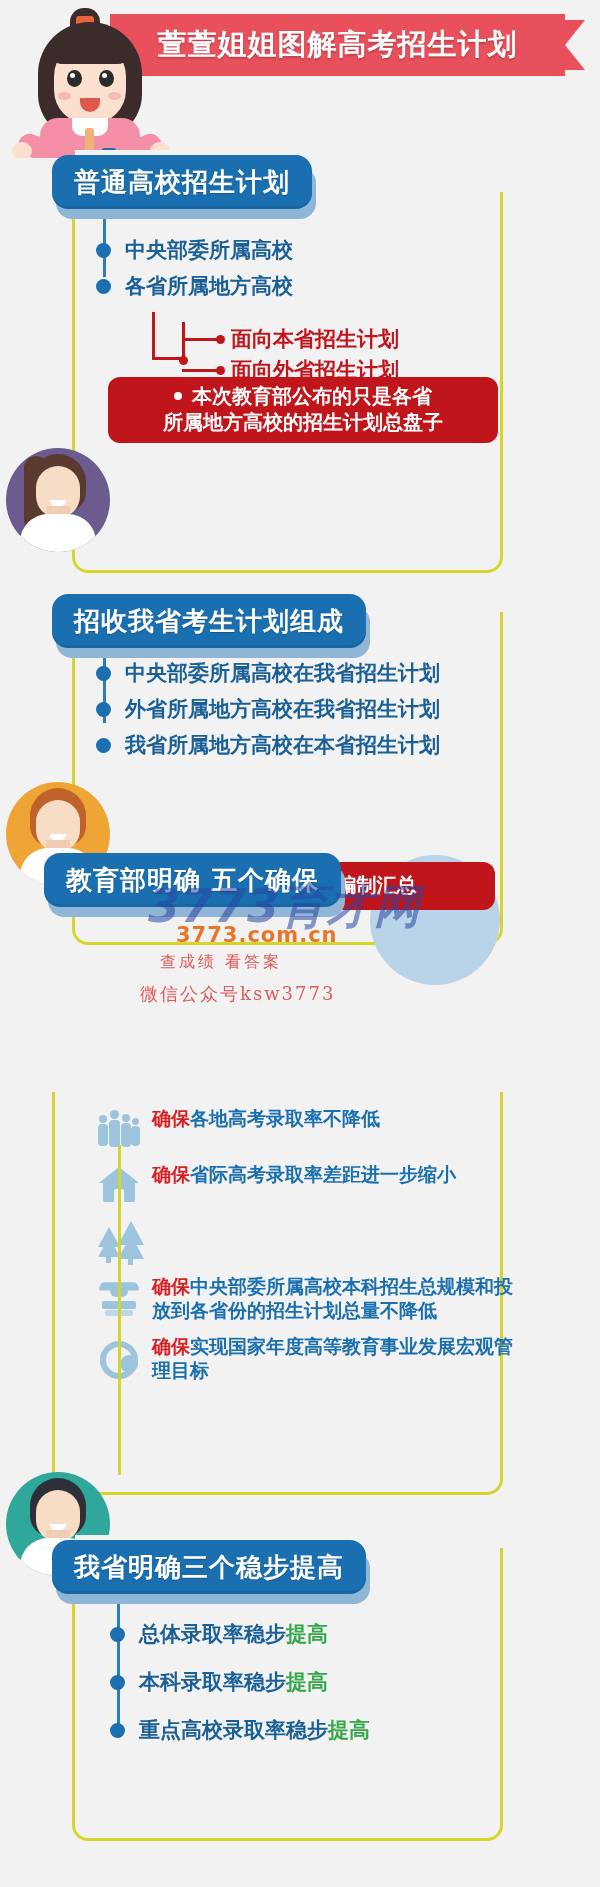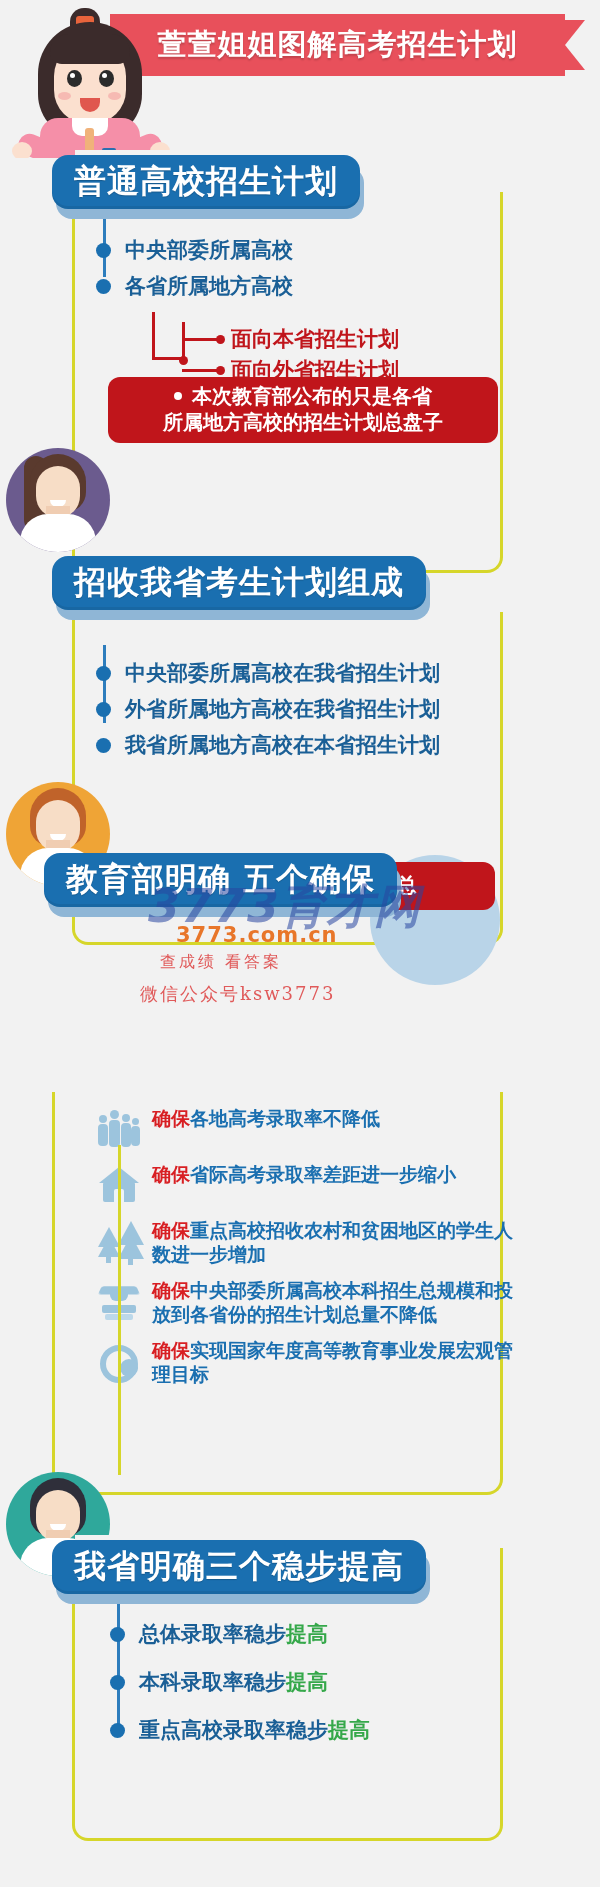--- a/index.html
+++ b/index.html
@@ -66,23 +66,23 @@
   .b4{left:72px;top:1548px;width:425px;height:290px;border-radius:0 0 16px 16px;border-top:none;}
   .b-mask{position:absolute;background:#f2f2f2;}
 
   
   .sec-head{position:absolute;z-index:6;}
   .sec-head .shadow{position:absolute;left:4px;top:12px;width:100%;height:52px;
      background:#8fb6d6;border-radius:16px;}
   .sec-head .plate{position:relative;background:#1a6fb0;border-radius:16px;
      height:54px;display:flex;align-items:center;justify-content:center;padding:0 22px;
      box-shadow:inset 0 -3px 0 rgba(0,0,0,.07);}
-  .sec-head .plate span{color:#ffffff;font-size:32px;font-weight:bold;letter-spacing:1px;
+  .sec-head .plate span{color:#ffffff;font-size:26px;font-weight:bold;letter-spacing:1px;
      text-shadow:0 1px 1px rgba(0,0,0,.2);white-space:nowrap;}
-  .sh1{left:52px;top:155px;} .sh2{left:52px;top:556px;}
+  .sh1{left:52px;top:155px;} .sh2{left:52px;top:594px;}
   .sh3{left:44px;top:853px;} .sh4{left:52px;top:1540px;}
 
   
   .deco-circle{position:absolute;left:370px;top:855px;width:130px;height:130px;
      background:#b9d4e8;border-radius:50%;z-index:1;}
 
   
   .blist{position:absolute;z-index:5;}
   .brow{position:relative;display:flex;align-items:center;height:36px;}
   .bdot{width:15px;height:15px;background:#1a6fb0;border-radius:50%;flex:0 0 auto;margin-right:14px;}
@@ -318,21 +318,20 @@
 
     <div class="grow">
       <div class="gicon">
         <div class="ic-tree" style="left:2px;top:10px;"></div>
         <div class="ic-tree" style="left:2px;top:20px;"></div>
         <div class="ic-trunk" style="left:10px;top:38px;"></div>
         <div class="ic-tree" style="left:22px;top:4px;border-left-width:13px;border-right-width:13px;border-bottom-width:24px;"></div>
         <div class="ic-tree" style="left:22px;top:18px;border-left-width:13px;border-right-width:13px;border-bottom-width:24px;"></div>
         <div class="ic-trunk" style="left:32px;top:40px;"></div>
       </div>
-      <div class="gtxt"><span class="kw">确保</span><span>重点高校招收农村和贫困地区的学生人数进一步增加</span></div>
     </div>
 
     <div class="grow">
       <div class="gicon">
         <div class="ic-cap"></div>
         <div class="ic-capb"></div>
         <div class="ic-book"></div>
         <div class="ic-book2"></div>
       </div>
       <div class="gtxt"><span class="kw">确保</span><span>中央部委所属高校本科招生总规模和投放到各省份的招生计划总量不降低</span></div>

